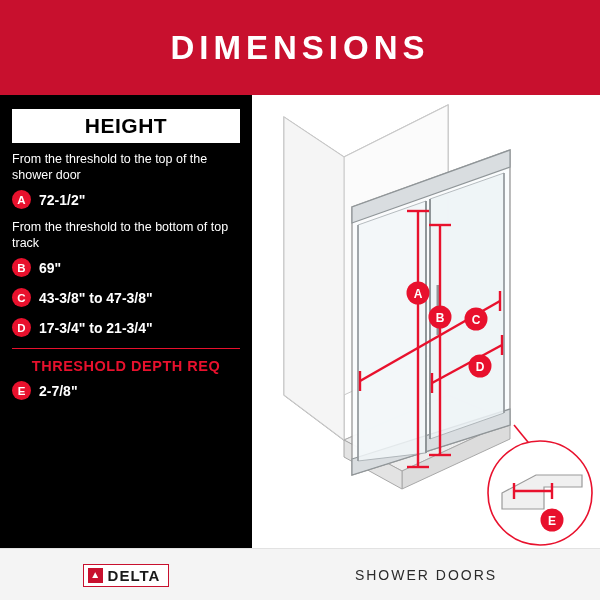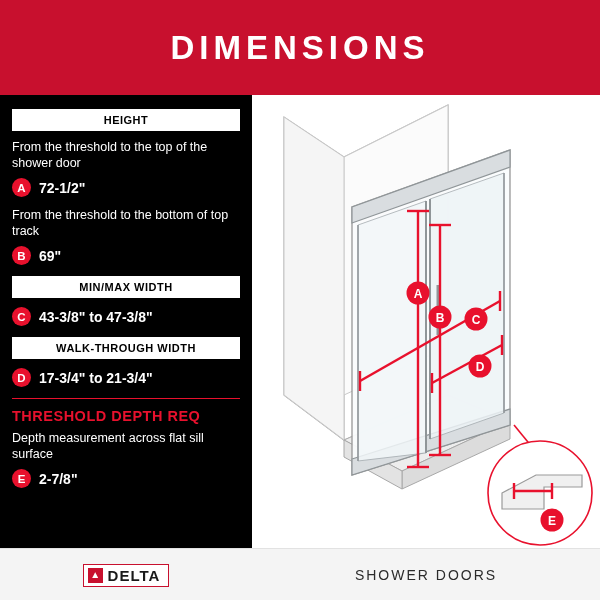--- a/index.html
+++ b/index.html
@@ -47,31 +47,31 @@
     width: 252px;
     height: 453px;
     background: #000000;
     box-sizing: border-box;
     padding: 14px 12px 0 12px;
     color: #ffffff;
   }
   .section-head {
     background: #ffffff;
     color: #000000;
-    font-size: 11px;
+    font-size: 21px;
     font-weight: bold;
     text-align: center;
     letter-spacing: 0.5px;
     padding: 5px 0 5px 0;
     margin: 0 0 9px 0;
   }
   .section-head.red {
     background: transparent;
     color: #e8112d;
-    text-align: left;
+    text-align: center;
     font-size: 14.5px;
     padding: 0;
     margin: 0 0 7px 0;
   }
   .red-rule {
     border: none;
     border-top: 1px solid #e8112d;
     margin: 10px 0 9px 0;
   }
   .desc {
@@ -202,36 +202,33 @@
       <div class="badge">A</div>
       <div class="value-text">72-1/2"</div>
     </div>
 
     <p class="desc"><span>From the threshold to the </span><b>bottom</b><span> of top track</span></p>
     <div class="value-row">
       <div class="badge">B</div>
       <div class="value-text">69"</div>
     </div>
 
-    <div class="section-head">MIN/MAX WIDTH</div>
     <div class="value-row">
       <div class="badge">C</div>
       <div class="value-text">43-3/8" to 47-3/8"</div>
     </div>
 
-    <div class="section-head">WALK-THROUGH WIDTH</div>
     <div class="value-row">
       <div class="badge">D</div>
       <div class="value-text">17-3/4" to 21-3/4"</div>
     </div>
 
     <hr class="red-rule">
 
     <div class="section-head red">THRESHOLD DEPTH REQ</div>
-    <p class="desc"><span>Depth measurement across flat sill surface</span></p>
     <div class="value-row">
       <div class="badge">E</div>
       <div class="value-text">2-7/8"</div>
     </div>
   </div>
 
   <div id="diagram">
     <svg width="348" height="453" viewBox="0 0 348 453">
       <defs>
         <marker id="arrU" markerWidth="7" markerHeight="7" refX="3.5" refY="6" orient="auto">

